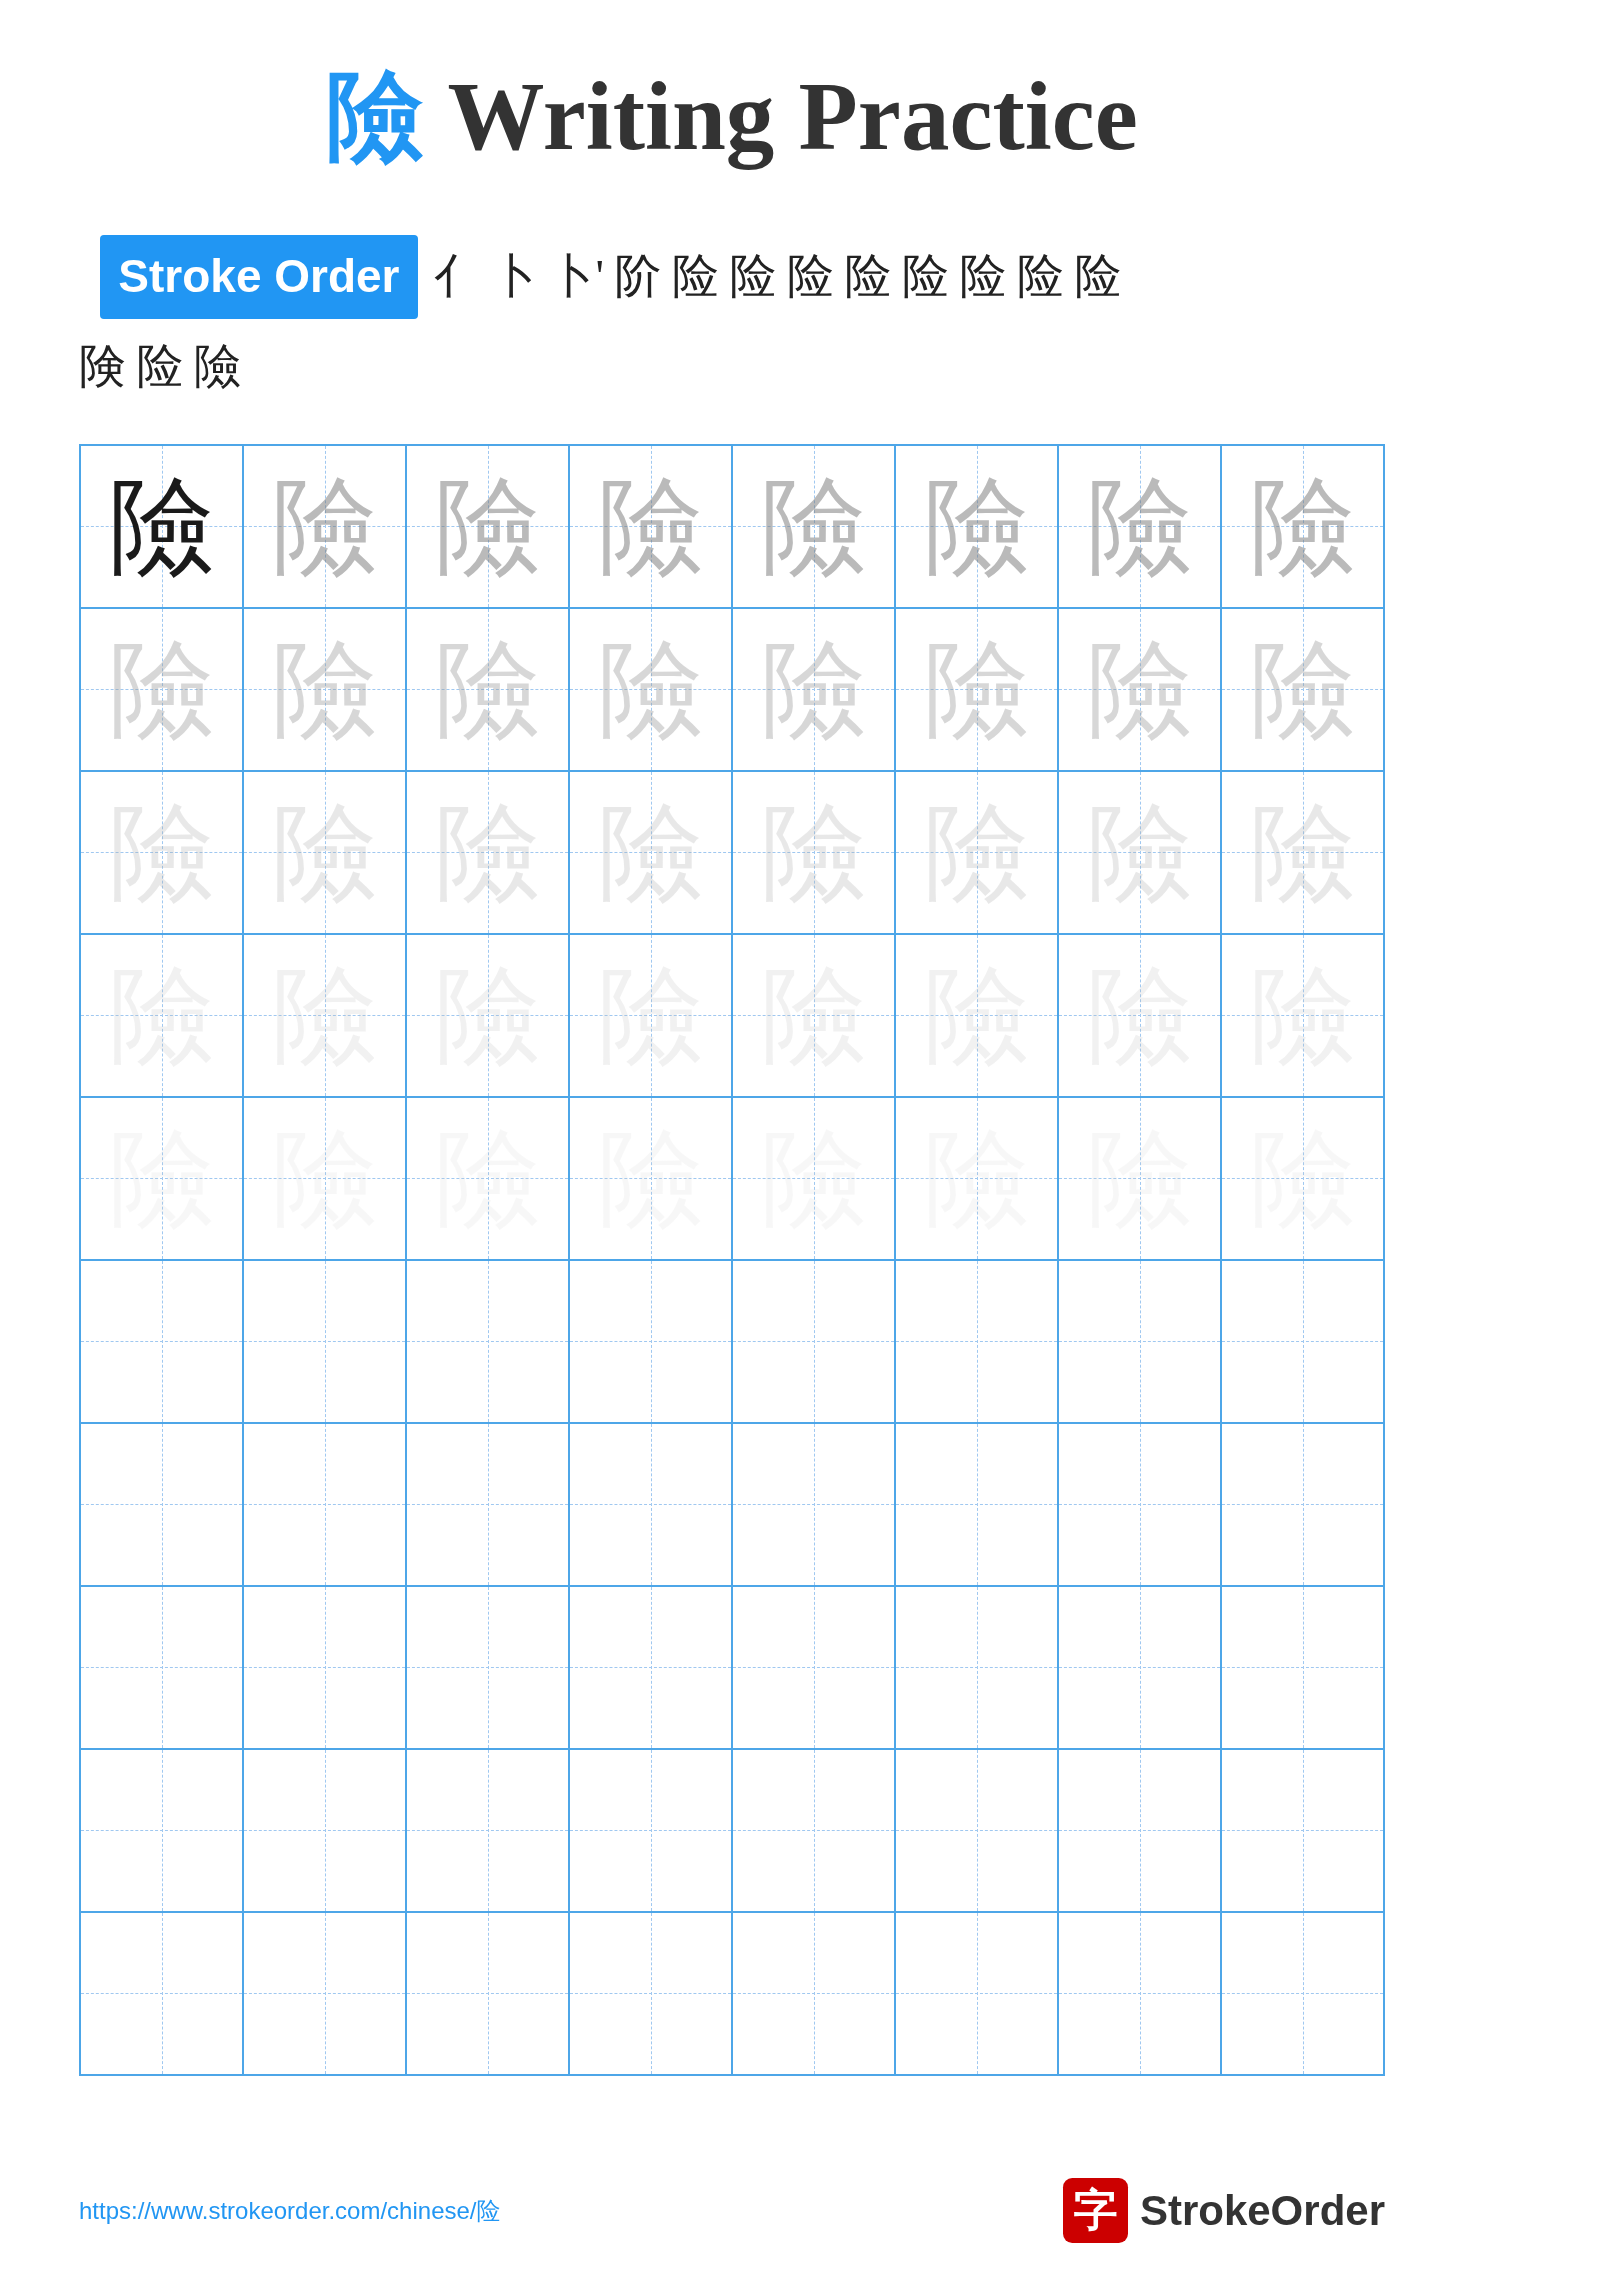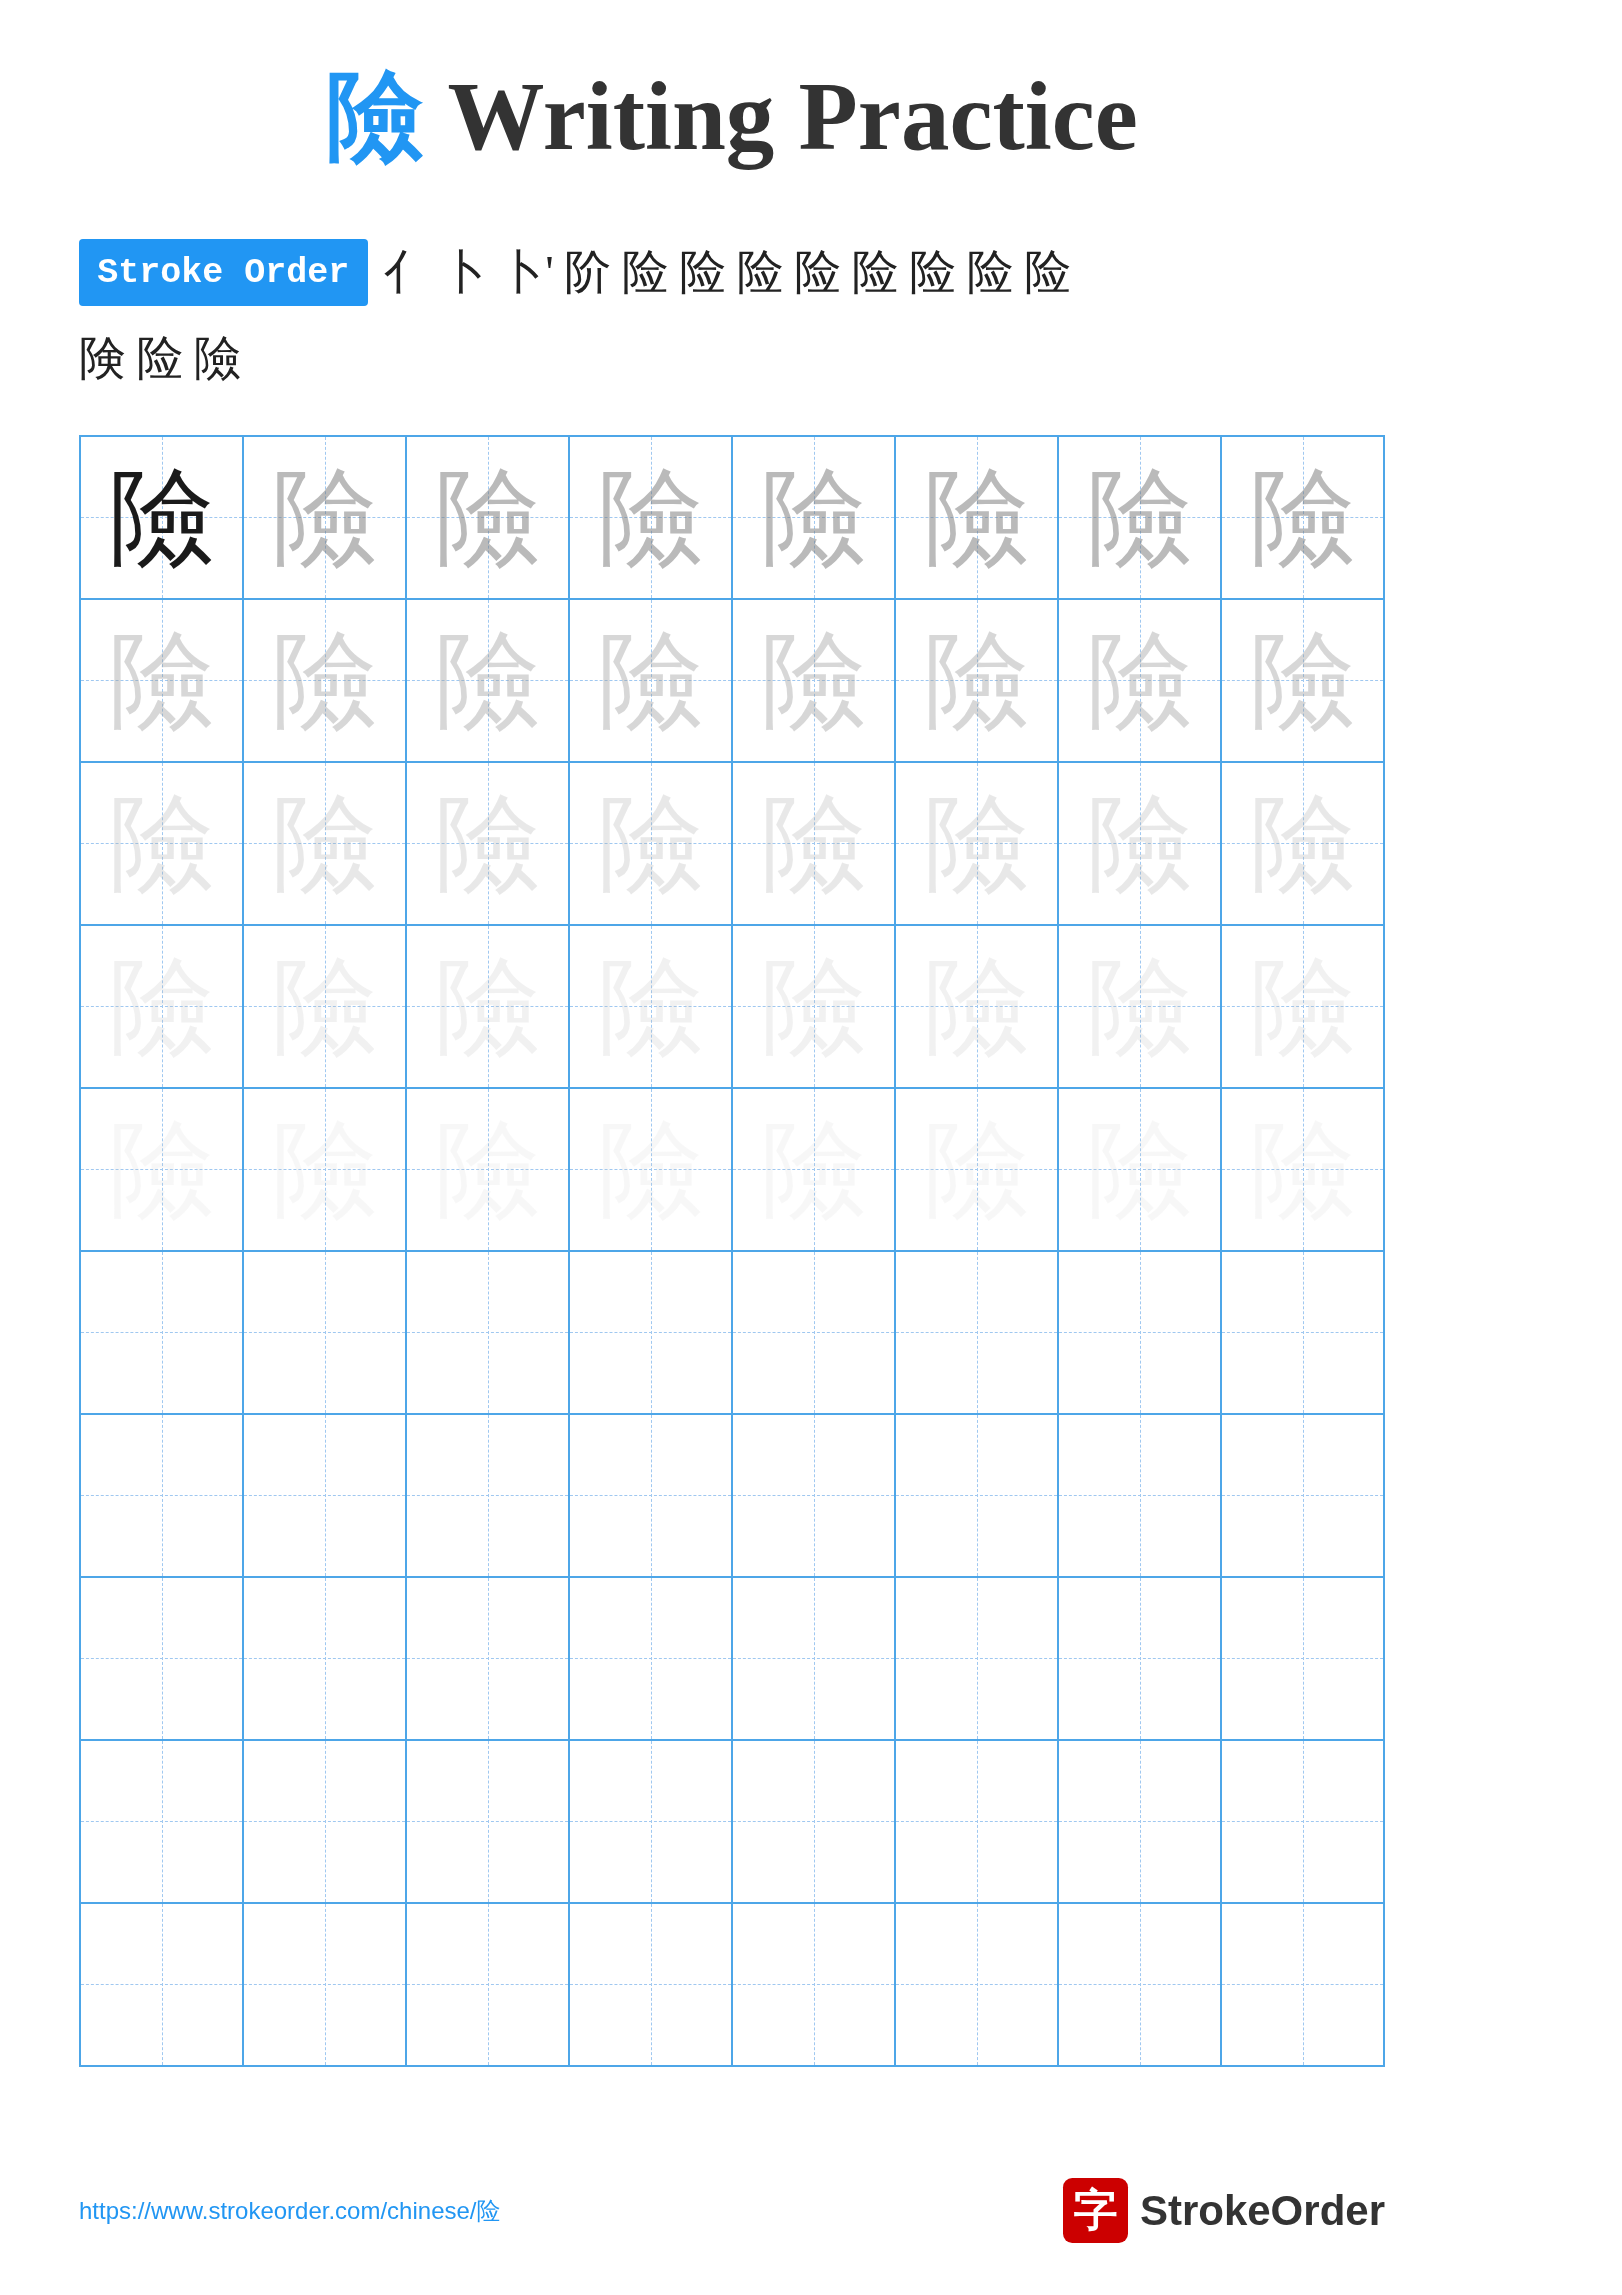--- a/index.html
+++ b/index.html
@@ -43,27 +43,28 @@
       font-size: 47px;
       line-height: 1.6;
       display: flex;
       flex-wrap: wrap;
       align-items: center;
       gap: 5.2px;
     }
     .stroke-order-badge {
       background: #2196F3;
       color: #fff;
-      font-size: 35px;
+      font-size: 46px;
       font-weight: bold;
       padding: 5.2px 18.3px;
       border-radius: 3.9px;
-      font-family: Liberation Mono, monospace;
+      font-family: Liberation Sans, sans-serif;
       margin-right: 10.5px;
       white-space: nowrap;
+      margin-left: 21px;
     }
     .stroke-order-chars {
       display: flex;
       flex-wrap: wrap;
       align-items: center;
       gap: 10.5px;
       color: #222;
       font-family: serif;
     }
     .stroke-order-chars span {

